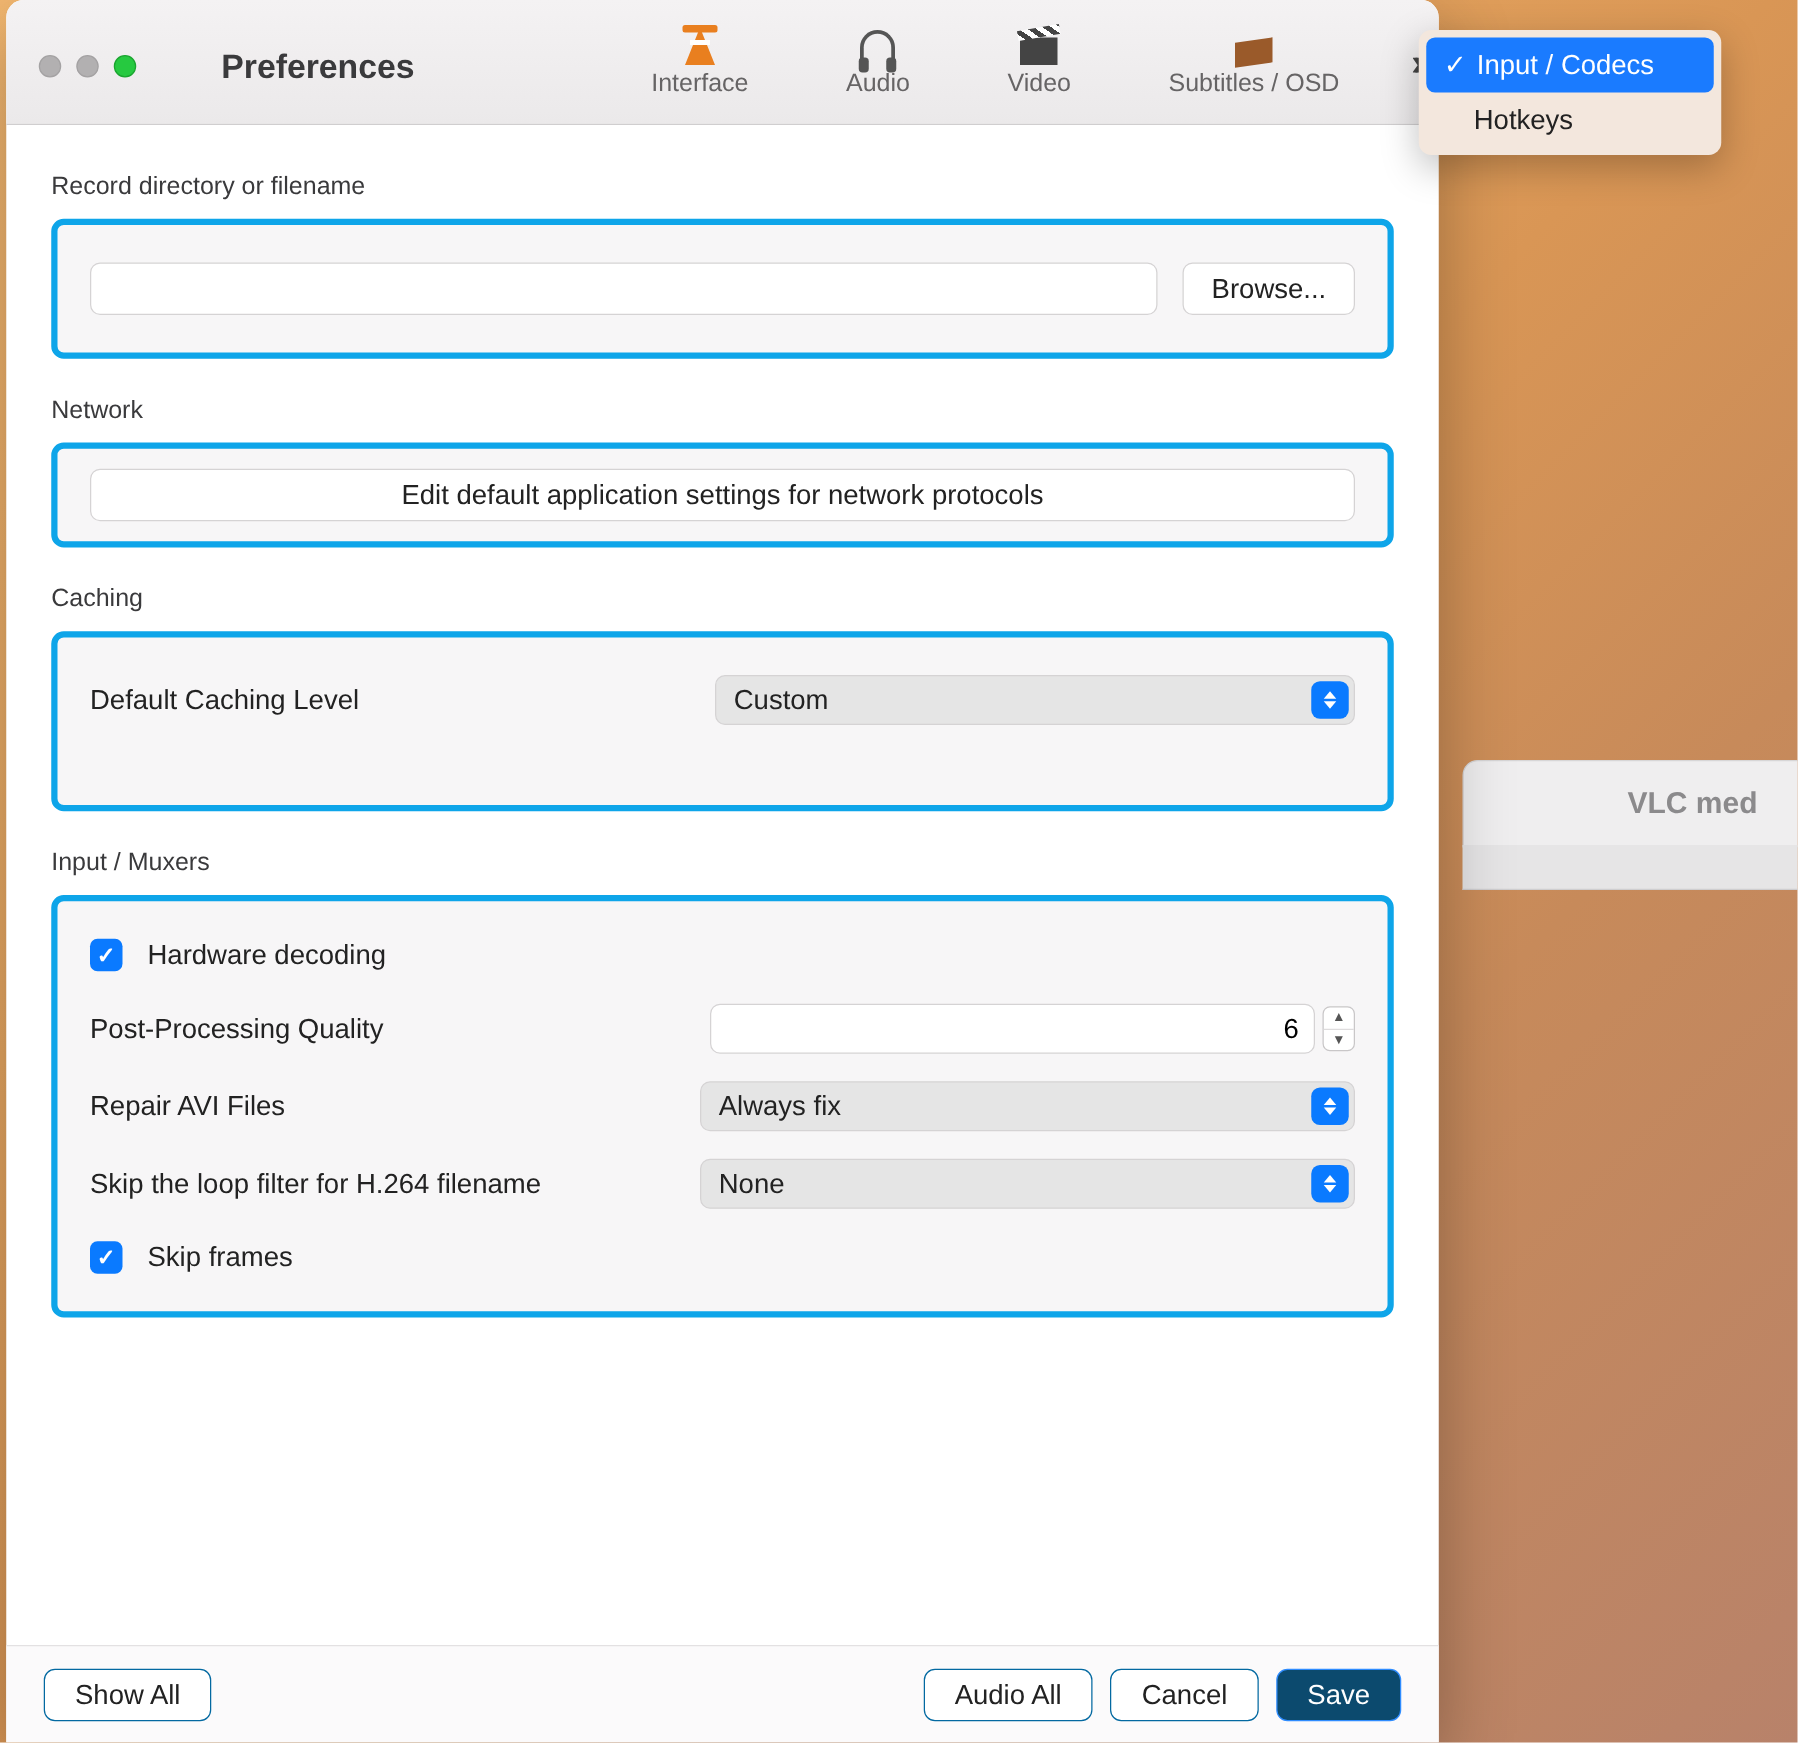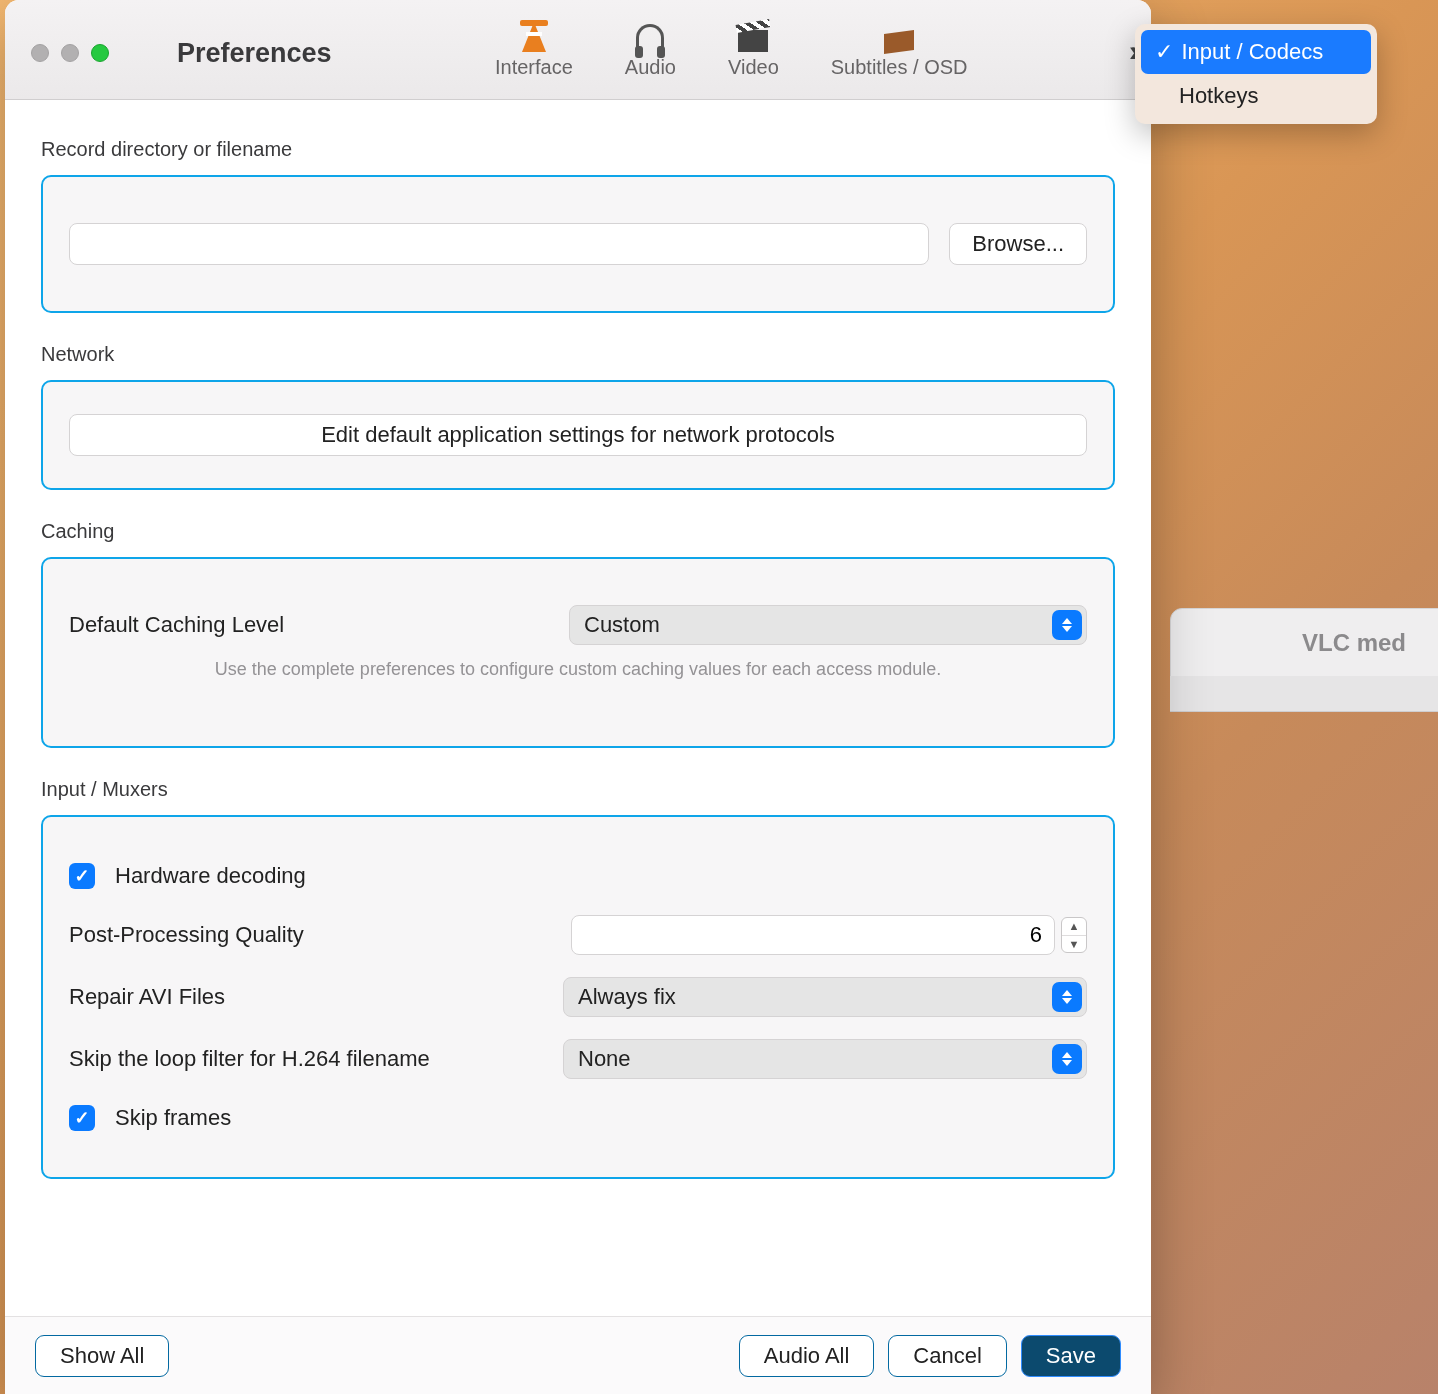--- a/index.html
+++ b/index.html
@@ -6,26 +6,26 @@
   body { width: 1438px; height: 1394px; background: linear-gradient(135deg, #f5b971 0%, #e8a862 30%, #d99655 50%, #c78a5a 70%, #b8826a 100%); overflow: hidden; position: relative; }
   .window { position: absolute; left: 5px; top: 0; width: 1146px; height: 1394px; background: #fff; border-radius: 14px 14px 0 0; box-shadow: 0 20px 60px rgba(0,0,0,0.3); overflow: hidden; display:flex; flex-direction:column; }
   .titlebar { height: 100px; background: linear-gradient(#f4f2f3, #ebe9ea); border-bottom: 1px solid #d0cecf; display: flex; align-items: center; position: relative; }
   .traffic { display: flex; gap: 12px; position: absolute; left: 26px; top: 44px; }
   .dot { width: 18px; height: 18px; border-radius: 50%; }
   .dot.close { background: #b2b0b1; border:1px solid #a4a2a3;}
   .dot.min   { background: #b2b0b1; border:1px solid #a4a2a3;}
   .dot.zoom  { background: #26c940; border:1px solid #1aa52f; }
   .wintitle { position:absolute; left:172px; top:38px; font-size: 27px; font-weight: 700; color:#3a3a3c; }
   .tabs { position:absolute; left:482px; top:8px; display:flex; gap:36px; align-items:flex-end; }
-  .tab { display:flex; flex-direction:column; align-items:center; gap:4px; font-size:20px; color:#666465; padding:4px 8px; cursor:default; }
+  .tab { display:flex; flex-direction:column; align-items:center; gap:4px; font-size:20px; color:#666465; padding:4px 8px; cursor:default;margin-left:26px; }
   .tab .ticon { width:40px; height:40px; display:flex; align-items:flex-end; justify-content:center; }
   .chev { position:absolute; right:18px; top:34px; font-size:30px; color:#444; font-weight:700; letter-spacing:-8px; }
   .content { flex:1; padding: 32px 36px 0 36px; overflow:auto; }
   .section-label { font-size:20px; color:#3a3a3c; margin-bottom:14px; margin-top:6px; }
-  .groupbox { background:#f7f6f7; border:2px solid #0ea5e9; border-radius:10px; padding:32px 26px; margin-bottom:30px; }
+  .groupbox { background:#f7f6f7; border:5px solid #0ea5e9; border-radius:10px; padding:16px 26px; margin-bottom:30px; }
   .row { display:flex; align-items:center; gap:20px; margin:14px 0; }
   .textinput { flex:1; height:42px; border:1px solid #d5d3d4; border-radius:8px; background:#fff; padding:0 12px; font-size:19px; }
   .btn { height:42px; padding:0 22px; border:1px solid #d5d3d4; border-radius:8px; background:#fff; font-size:22px; color:#222; cursor:default; }
   .fullbtn { width:100%; height:42px; border:1px solid #d5d3d4; border-radius:8px; background:#fff; font-size:22px; color:#222; text-align:center; }
   .lbl { font-size:22px; color:#222; }
   .hint { font-size:18px; color:#949295; text-align:center; margin-top:8px; }
   .select { position:relative; flex:1; height:40px; border:1px solid #d5d3d4; border-radius:8px; background:#e5e5e5; display:flex; align-items:center; padding:0 46px 0 14px; font-size:22px; color:#222; }
   .select .knob { position:absolute; right:4px; top:4px; bottom:4px; width:30px; border-radius:7px; background:#0a7aff; display:flex; flex-direction:column; align-items:center; justify-content:center; gap:0px;}
   .select .knob::before { content:""; width:0;height:0;border-left:5px solid transparent;border-right:5px solid transparent;border-bottom:6px solid #fff; margin-bottom:2px;}
   .select .knob::after  { content:""; width:0;height:0;border-left:5px solid transparent;border-right:5px solid transparent;border-top:6px solid #fff; }
@@ -124,21 +124,20 @@
 
     <div class="section-label">Caching</div>
     <div class="groupbox">
       <div class="row between">
         <div class="lbl left-fixed">Default Caching Level</div>
         <div class="select" style="flex:1">
           <span>Custom</span>
           <span class="knob"></span>
         </div>
       </div>
-      <div class="hint">Use the complete preferences to configure custom caching values for each access module.</div>
       <div style="height:34px"></div>
     </div>
 
     <div class="section-label">Input / Muxers</div>
     <div class="groupbox">
 
       <div class="row">
         <div class="check">✓</div>
         <div class="lbl">Hardware decoding</div>
       </div>

